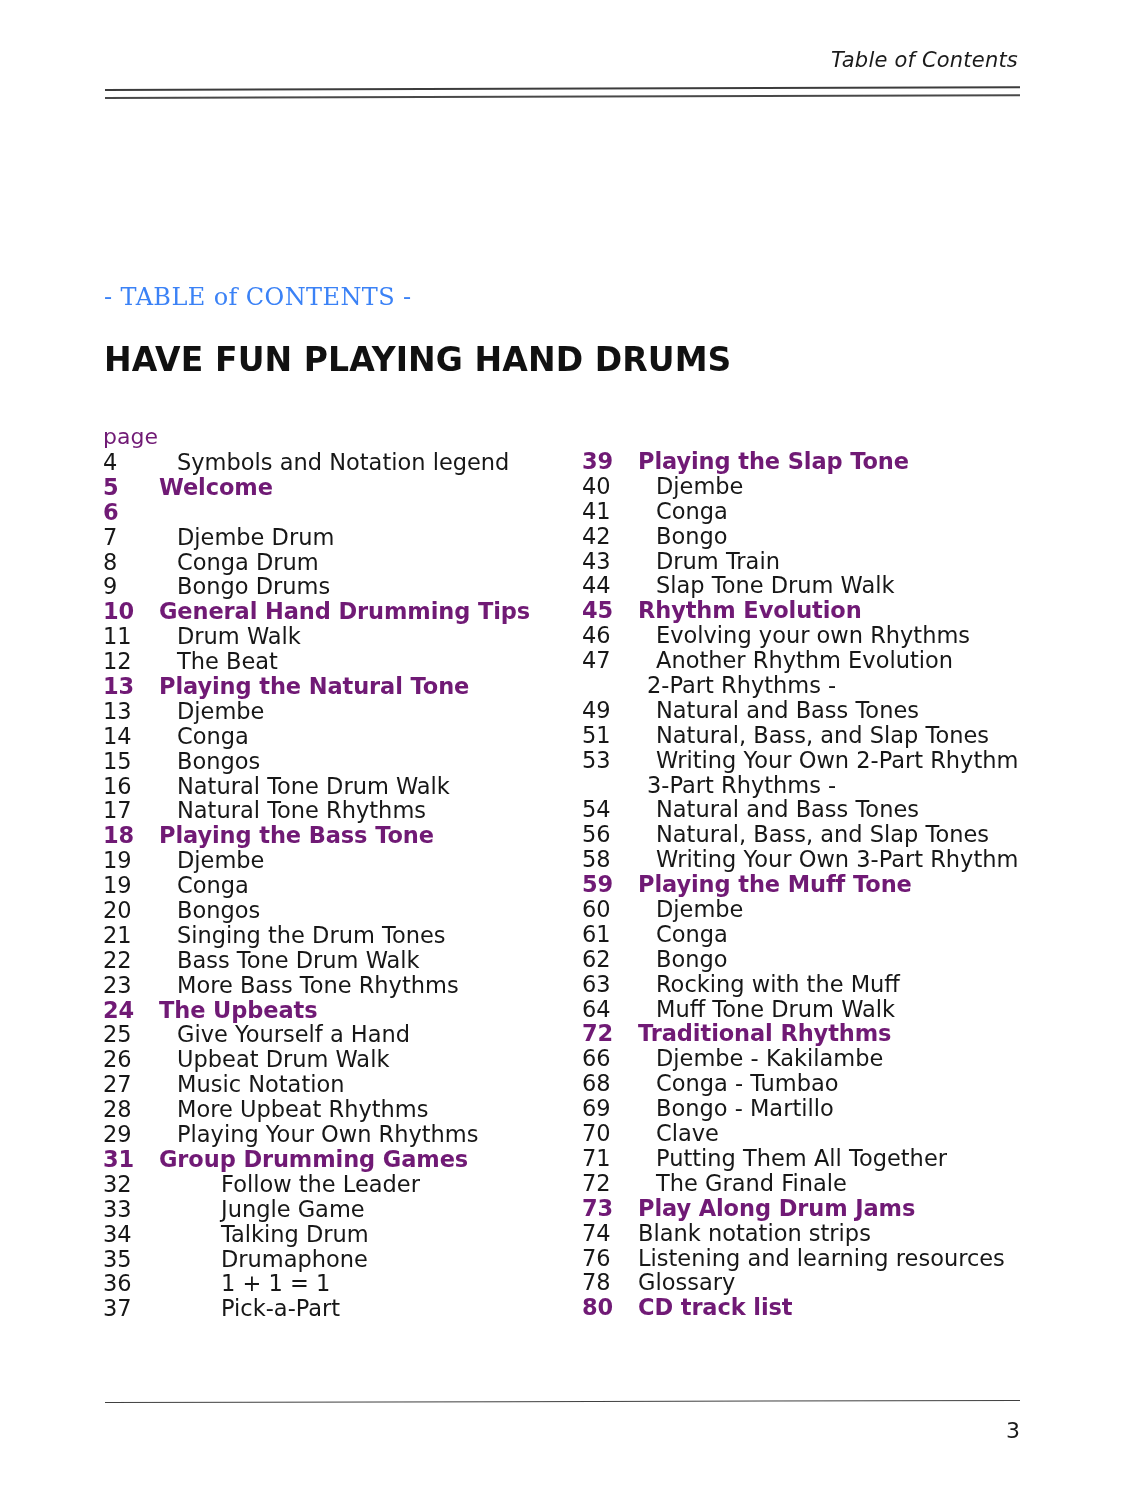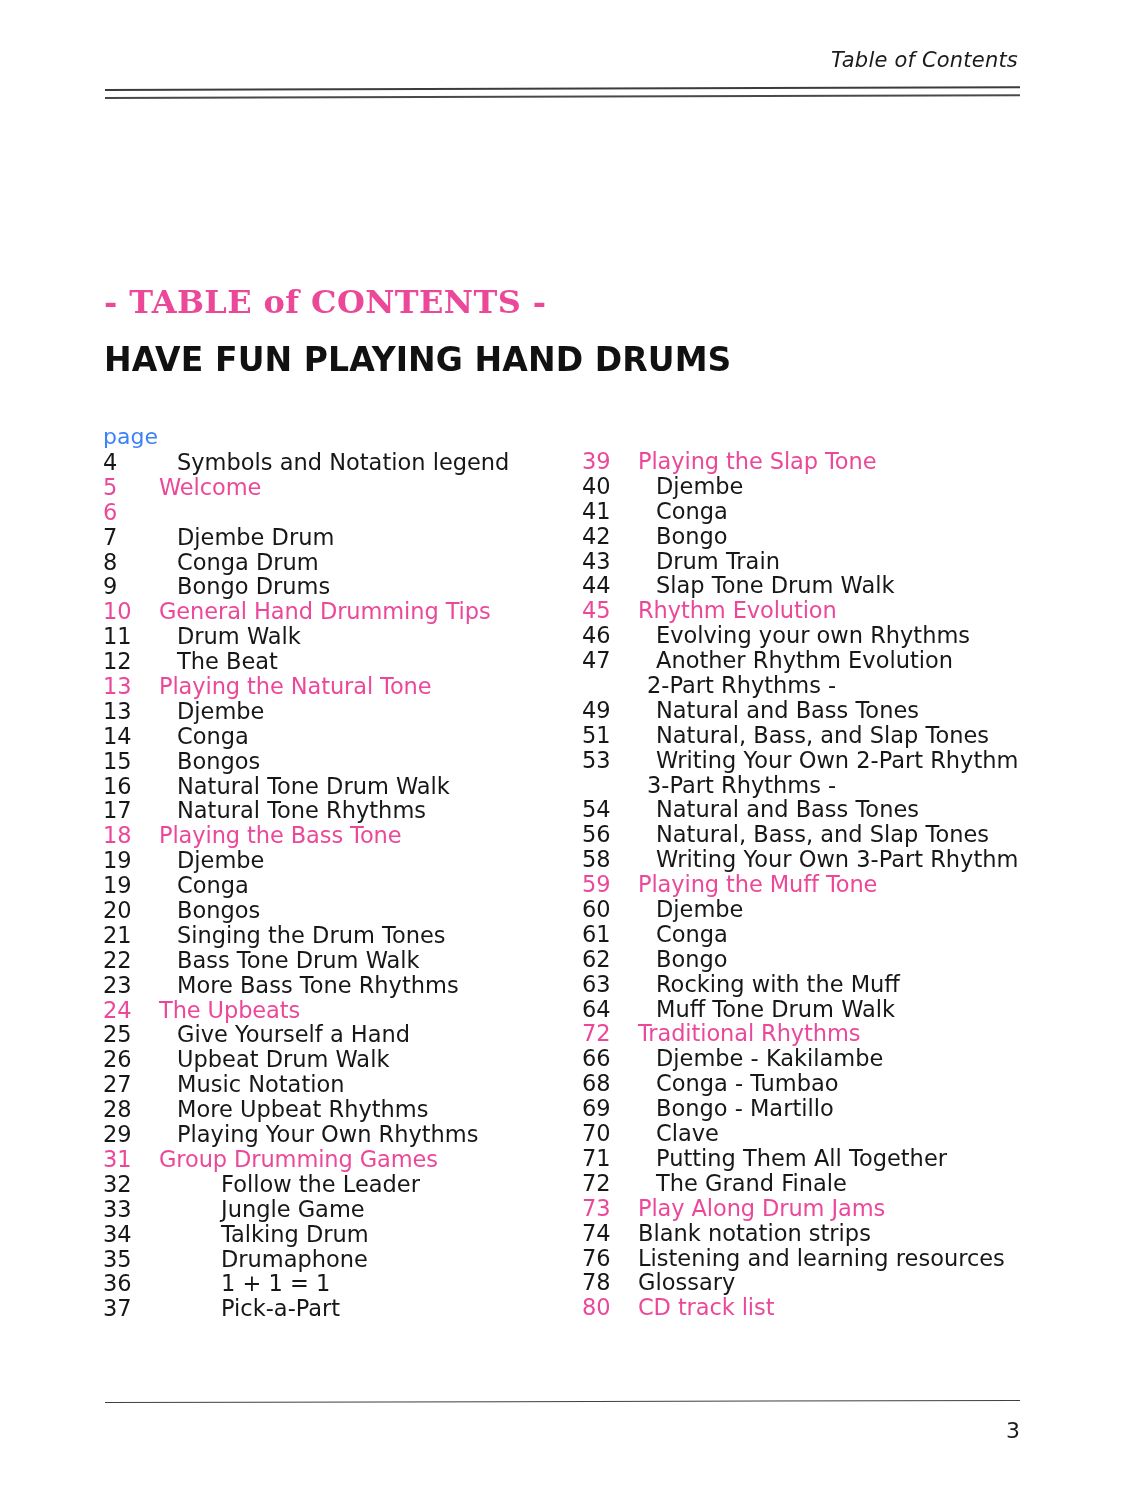--- a/index.html
+++ b/index.html
@@ -45,24 +45,24 @@
   }
   #rh-rule-1 { top: 41px; height: 1.6px; transform: rotate(-0.18deg); opacity: .92; }
   #rh-rule-2 { top: 49px; height: 1.6px; transform: rotate(-0.18deg); opacity: .86; }
 
   
   #toc-title {
     position: absolute;
     left: 104px;
     top: 283px;
     font-family: "DejaVu Serif", serif;
-    font-weight: bold;
-    font-size: 32px;
+    font-weight: normal;
+    font-size: 24px;
     letter-spacing: .4px;
-    color: #ec4899;
+    color: #3b82f6;
     white-space: nowrap;
   }
   #book-title {
     position: absolute;
     left: 104px;
     top: 340px;
     font-family: "DejaVu Sans", sans-serif;
     font-weight: bold;
     font-size: 33px;
     letter-spacing: .1px;
@@ -80,21 +80,21 @@
   #col-right {
     position: absolute;
     left: 582px;
     top: 448px;
     width: 470px;
   }
   .page-word {
     font-family: "DejaVu Sans", sans-serif;
     font-size: 22px;
     line-height: 25px;
-    color: #3b82f6;
+    color: #701a75;
   }
 
   .toc-row {
     display: flex;
     align-items: baseline;
     height: 24.9px;
     white-space: nowrap;
   }
   .toc-num {
     width: 56px;
@@ -109,22 +109,22 @@
     color: #171717;
   }
   
   .lvl-0 .toc-label { padding-left: 0px; }
   .lvl-1 .toc-label { padding-left: 18px; }
   .lvl-2 .toc-label { padding-left: 62px; }
   .lvl-g .toc-label { padding-left: 9px; text-align: center; }
 
   .bold .toc-num,
   .bold .toc-label {
-    font-weight: normal;
-    color: #ec4899;
+    font-weight: bold;
+    color: #701a75;
     letter-spacing: -.1px;
   }
 
   
   #footer-rule {
     position: absolute;
     left: 105px;
     top: 1402px;
     width: 915px;
     height: 1.4px;

